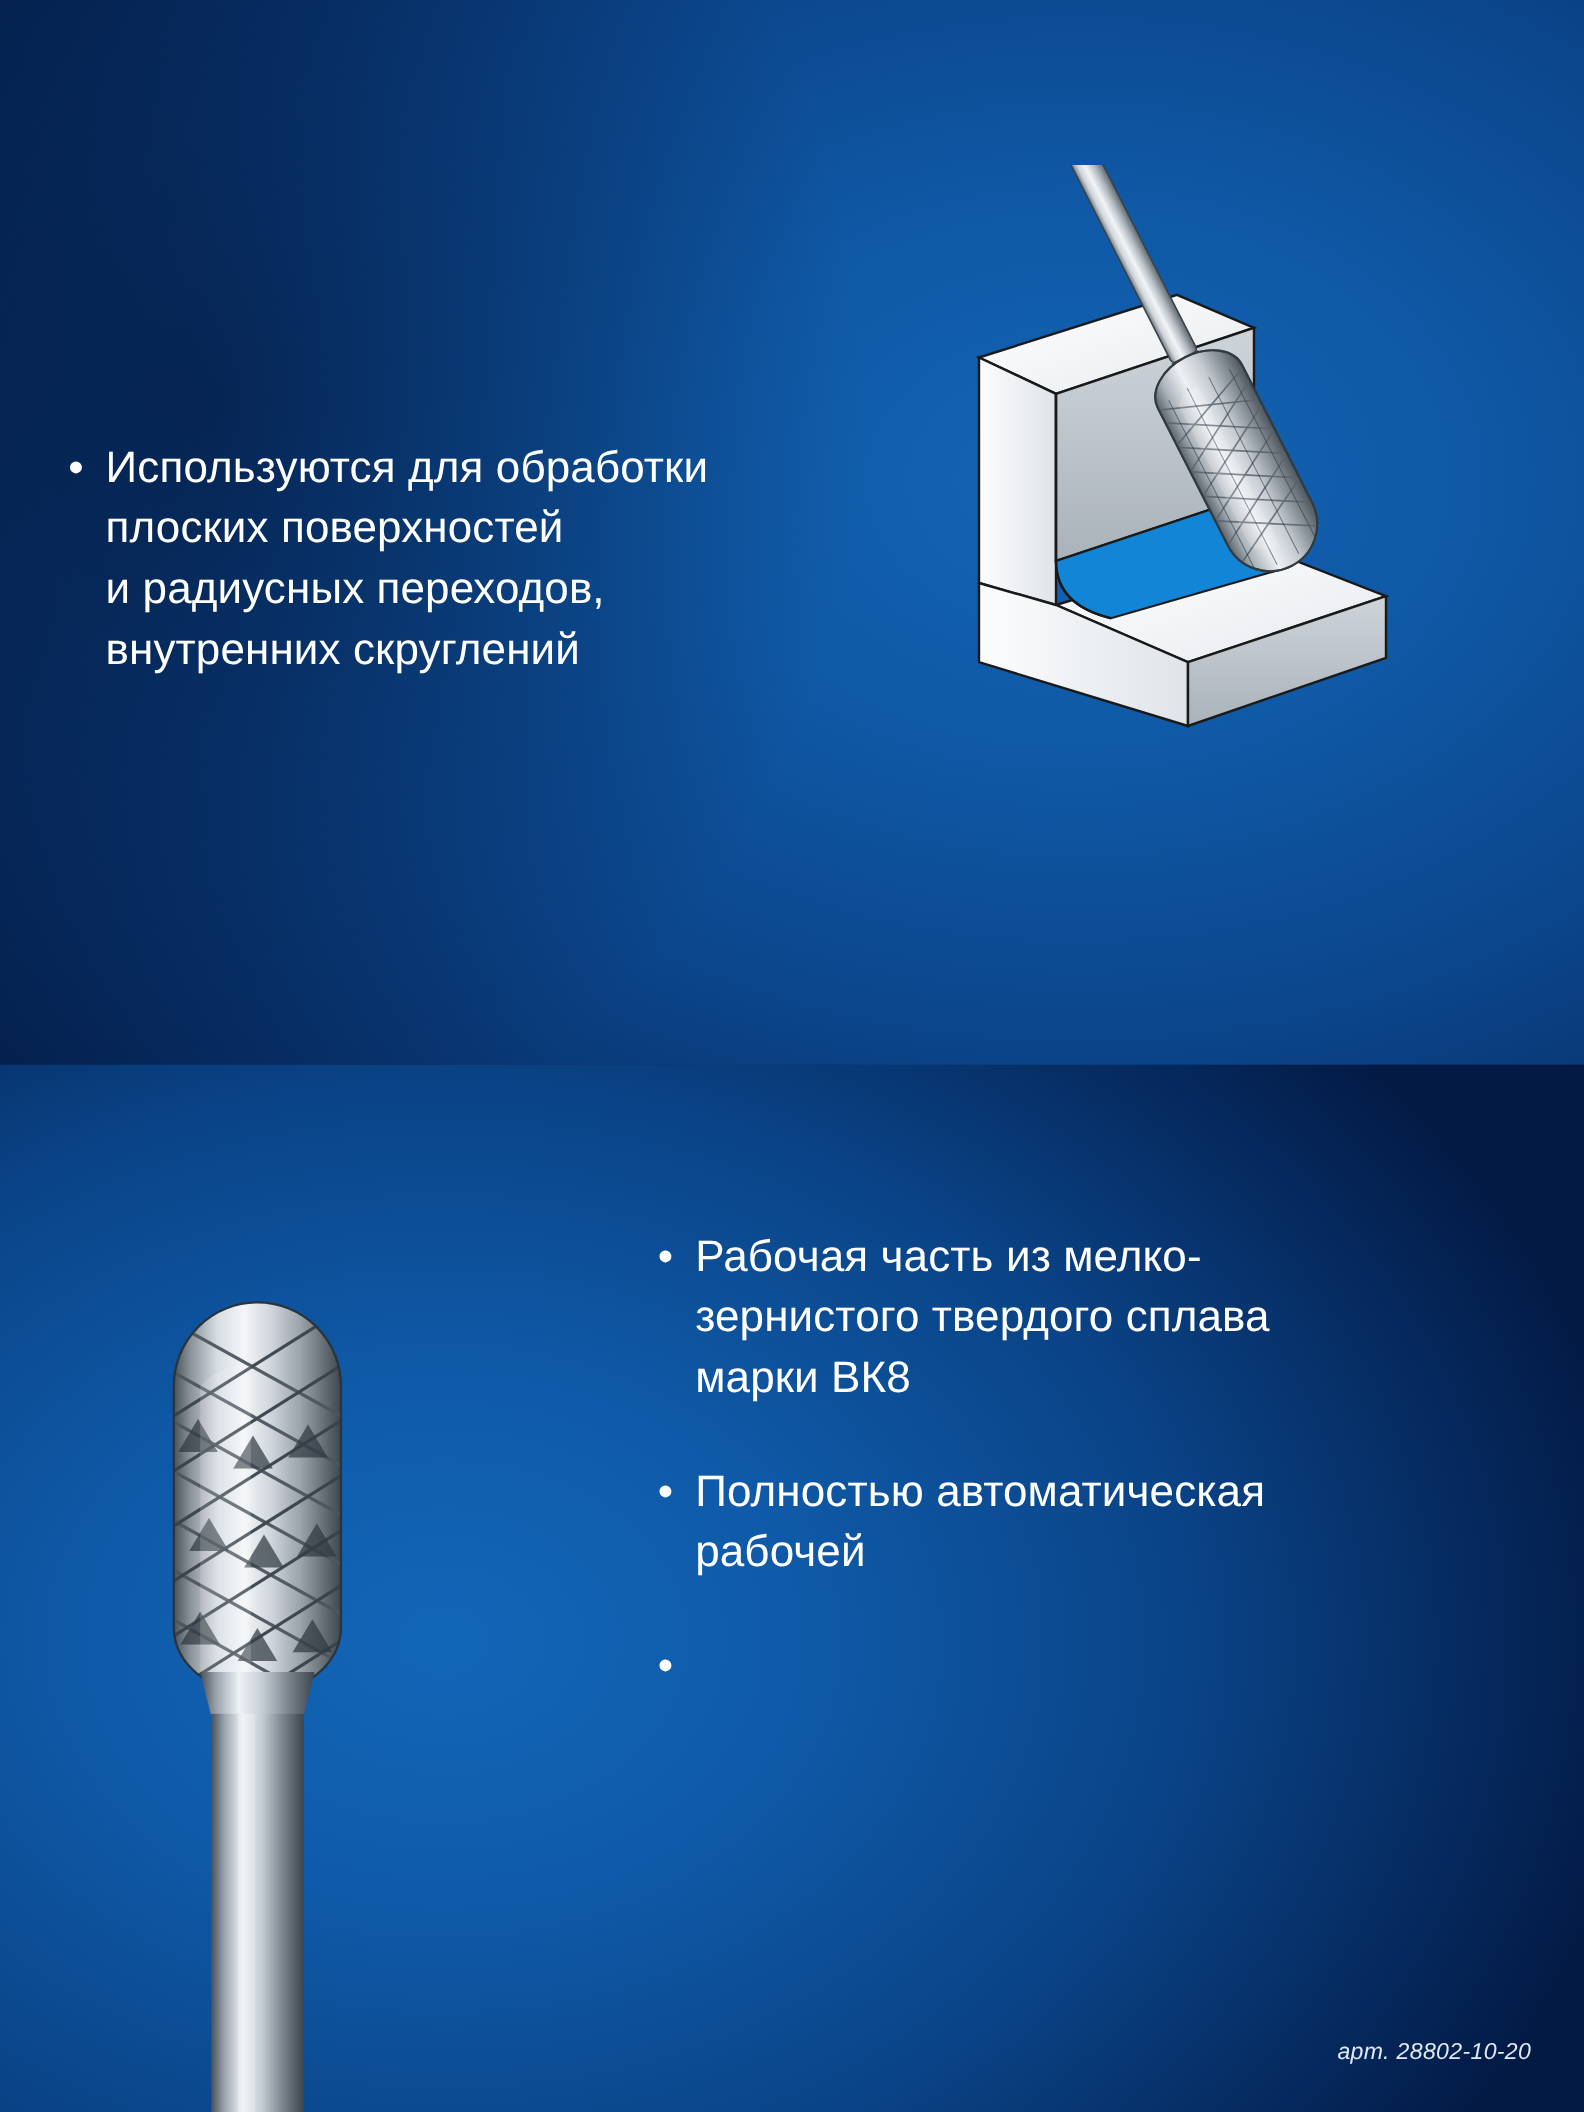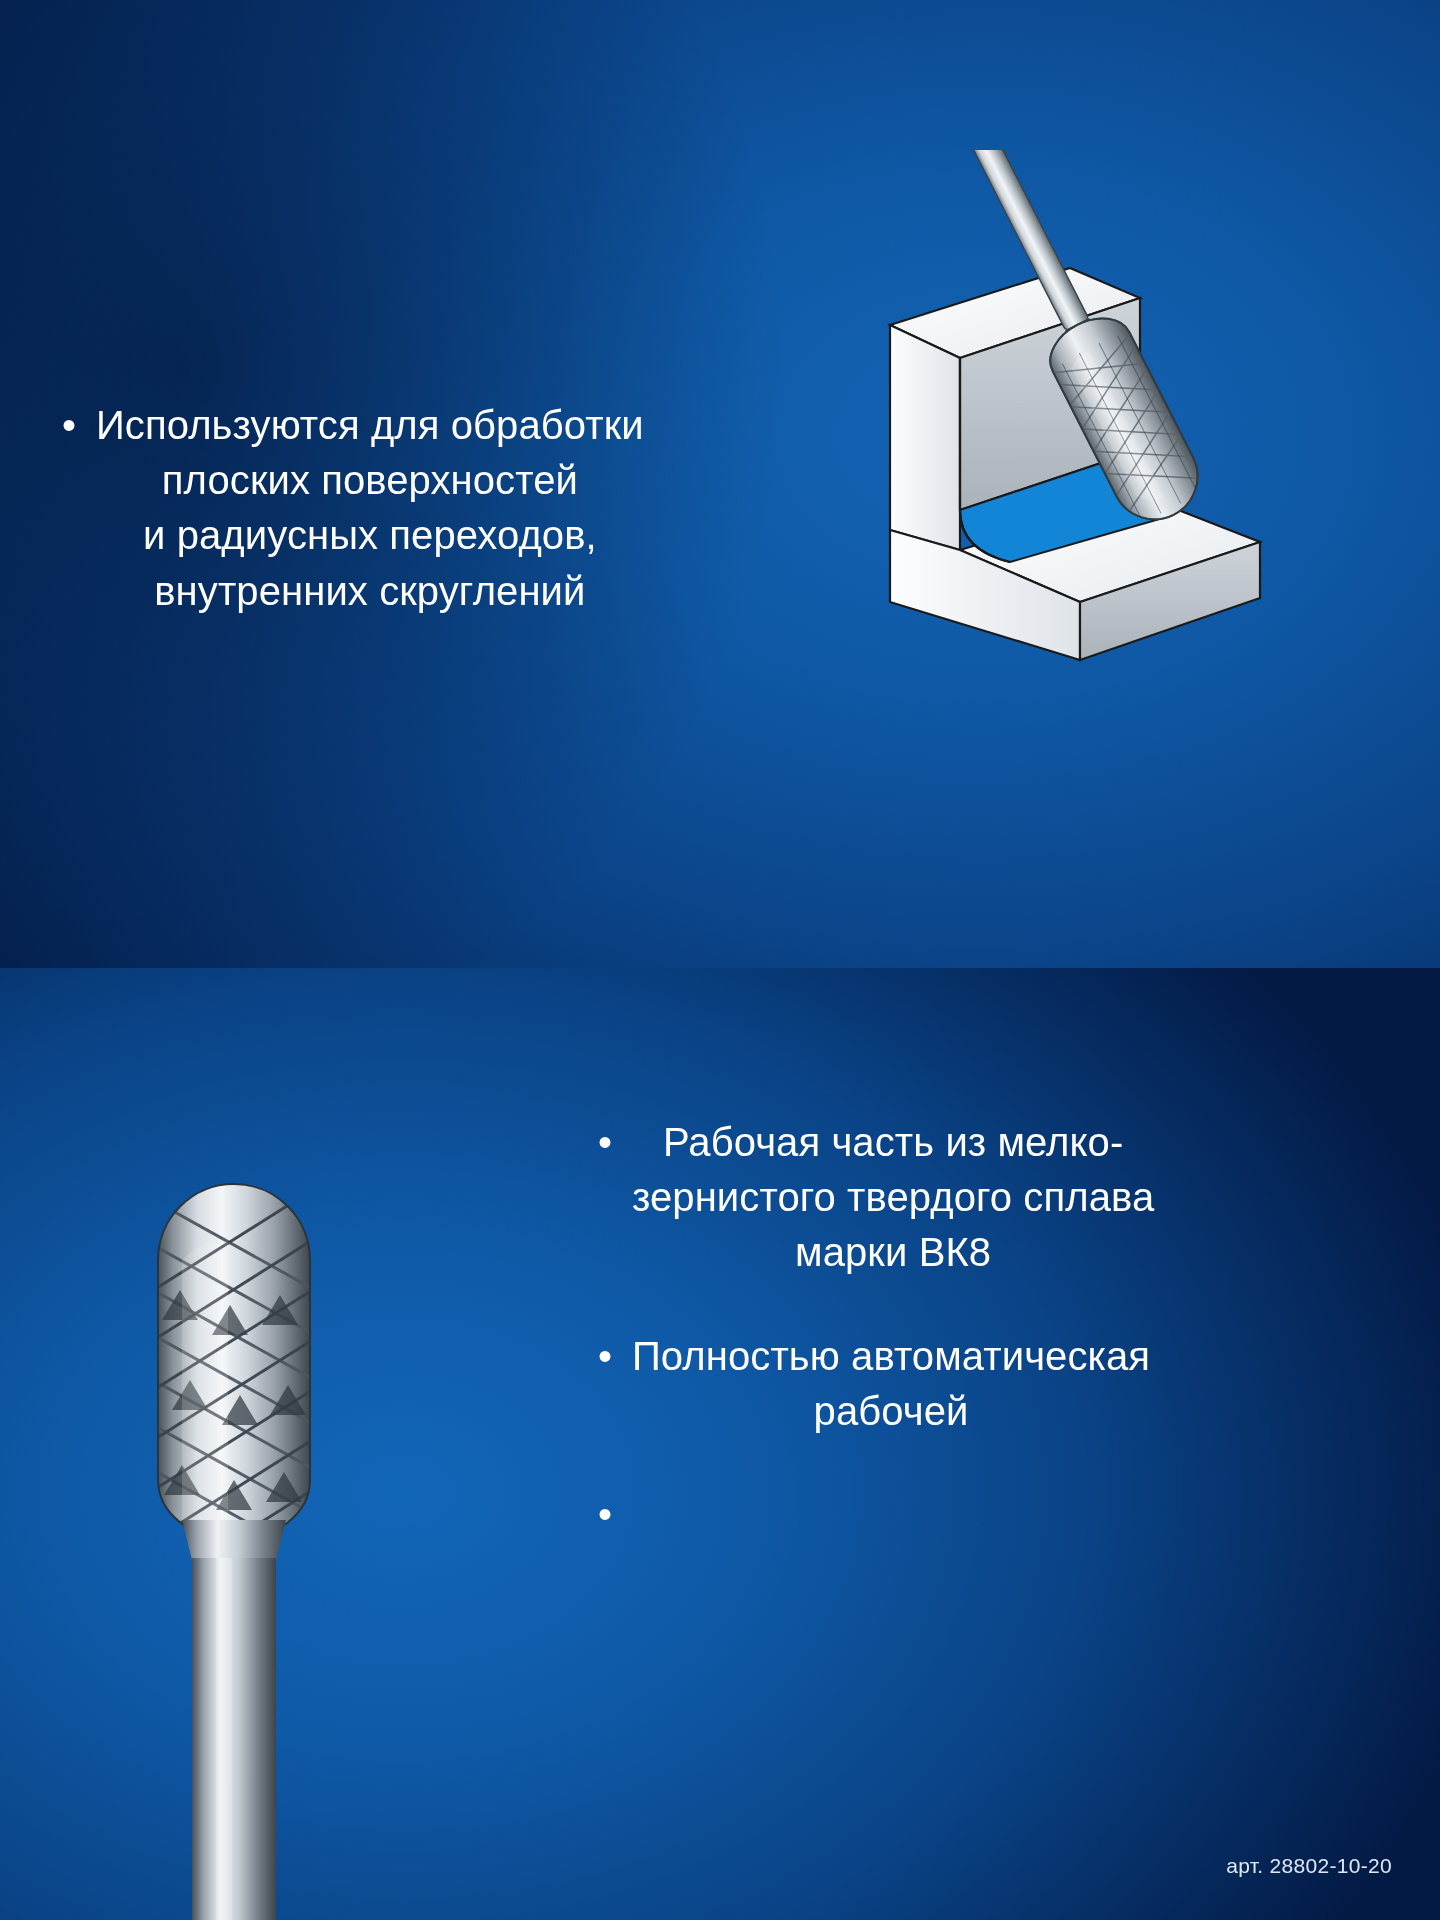--- a/index.html
+++ b/index.html
@@ -57,21 +57,20 @@
     color: #ffffff;
     text-align: left;
   }
   .bullet-text {
     font-size: 40px;
     line-height: 1.38;
     font-weight: 400;
     letter-spacing: 0.1px;
     color: #ffffff;
     white-space: pre-line;
-    text-align: center;
   }
 
   
   .illus-top {
     position: absolute;
     left: 840px;
     top: 150px;
     width: 580px;
     height: 660px;
     z-index: 3;
@@ -109,20 +108,21 @@
   }
 
   .art-code {
     position: absolute;
     right: 48px;
     bottom: 42px;
     color: #dfe9f5;
     font-size: 21px;
     letter-spacing: 0.3px;
     z-index: 8;
+    font-style: italic;
   }
 </style>
 </head>
 <body>
 
 <div class="page">
 
   <div class="panel-top">
 
     <svg class="illus-top" viewBox="0 0 580 660">

